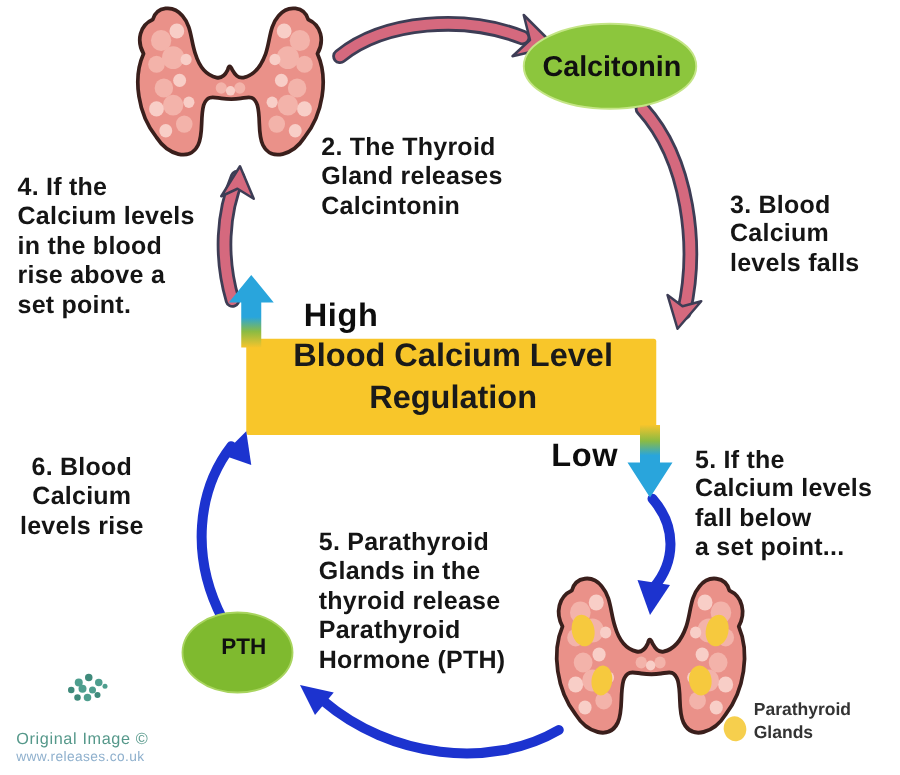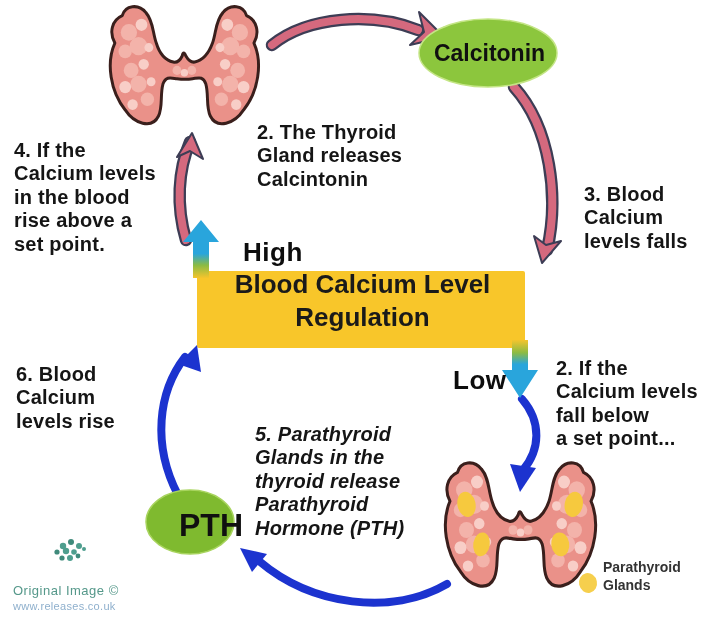--- a/index.html
+++ b/index.html
@@ -157,46 +157,46 @@
           <circle cx="78" cy="556" r="2.4"></circle>
       </g>
     </g>
   </svg>
 
   <div class="txt" style="left:14px;top:139px;">4. If the
 Calcium levels
 in the blood
 rise above a
 set point.</div>
-  <div class="txt" style="left:257px;top:107px;margin-top:14px;">2. The Thyroid
+  <div class="txt" style="left:257px;top:107px;">2. The Thyroid
 Gland releases
 Calcintonin</div>
-  <div class="txt" style="left:584px;top:153px;margin-top:30px;">3. Blood
+  <div class="txt" style="left:584px;top:153px;">3. Blood
 Calcium
 levels falls</div>
-  <div class="txt" style="left:556px;top:357px;">2. If the
+  <div class="txt" style="left:556px;top:357px;">5. If the
 Calcium levels
 fall below
 a set point...</div>
-  <div class="txt" style="left:255px;top:423px;font-style:italic;">5. Parathyroid
+  <div class="txt" style="left:255px;top:423px;">5. Parathyroid
 Glands in the
 thyroid release
 Parathyroid
 Hormone (PTH)</div>
-  <div class="txt" style="left:16px;top:363px;">6. Blood
+  <div class="txt" style="left:16px;top:363px;text-align:center;">6. Blood
 Calcium
 levels rise</div>
 
   <div class="box-title">Blood Calcium Level
 Regulation</div>
   <div class="hl" style="left:243px;top:237px;">High</div>
-  <div class="hl" style="left:453px;top:349px;margin-top:16px;">Low</div>
+  <div class="hl" style="left:441px;top:349px;">Low</div>
 
   <div class="node-label" style="left:420px;top:40px;width:139px;font-size:23px;">Calcitonin</div>
-  <div class="node-label" style="left:148px;top:507px;width:94px;font-size:32px;padding-left:16px;">PTH</div>
+  <div class="node-label" style="left:148px;top:507px;width:94px;font-size:18px;">PTH</div>
 
   <div class="legend-label">Parathyroid
 Glands</div>
 
   <div class="brand-tagline">Original Image ©</div>
   <div class="brand-url">www.releases.co.uk</div>
 
 </div>
 
 </body></html>

